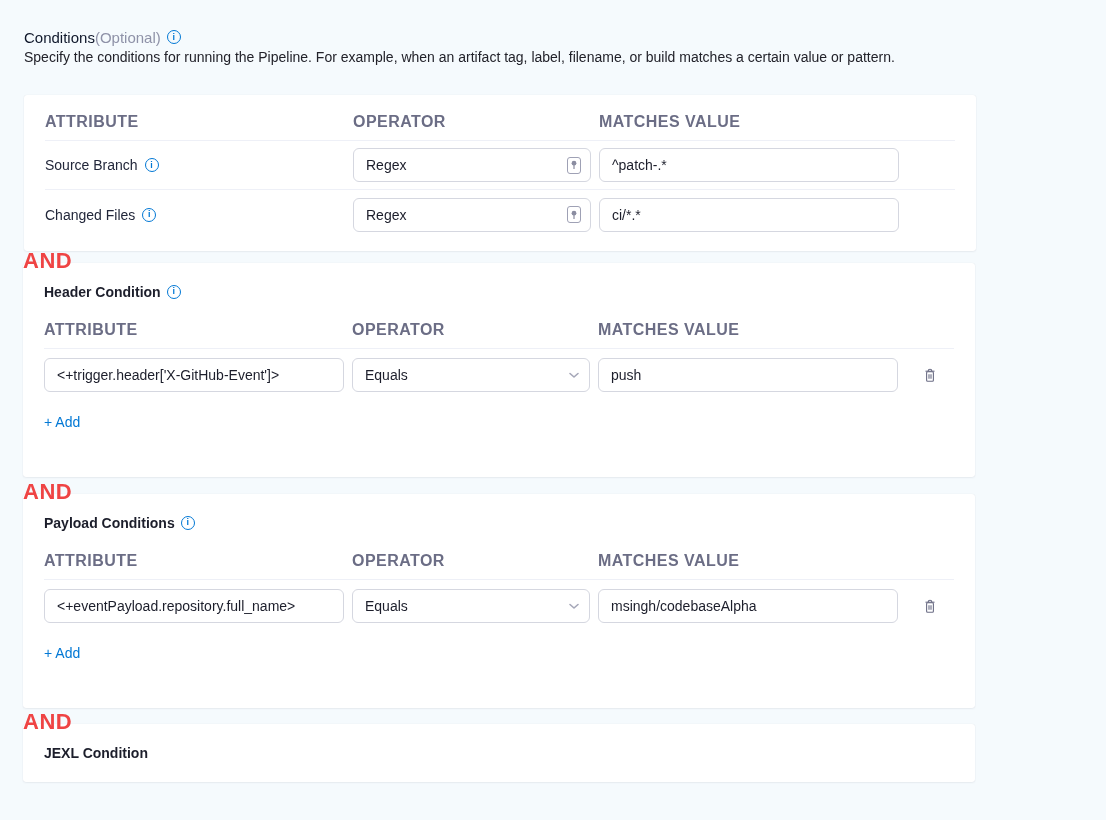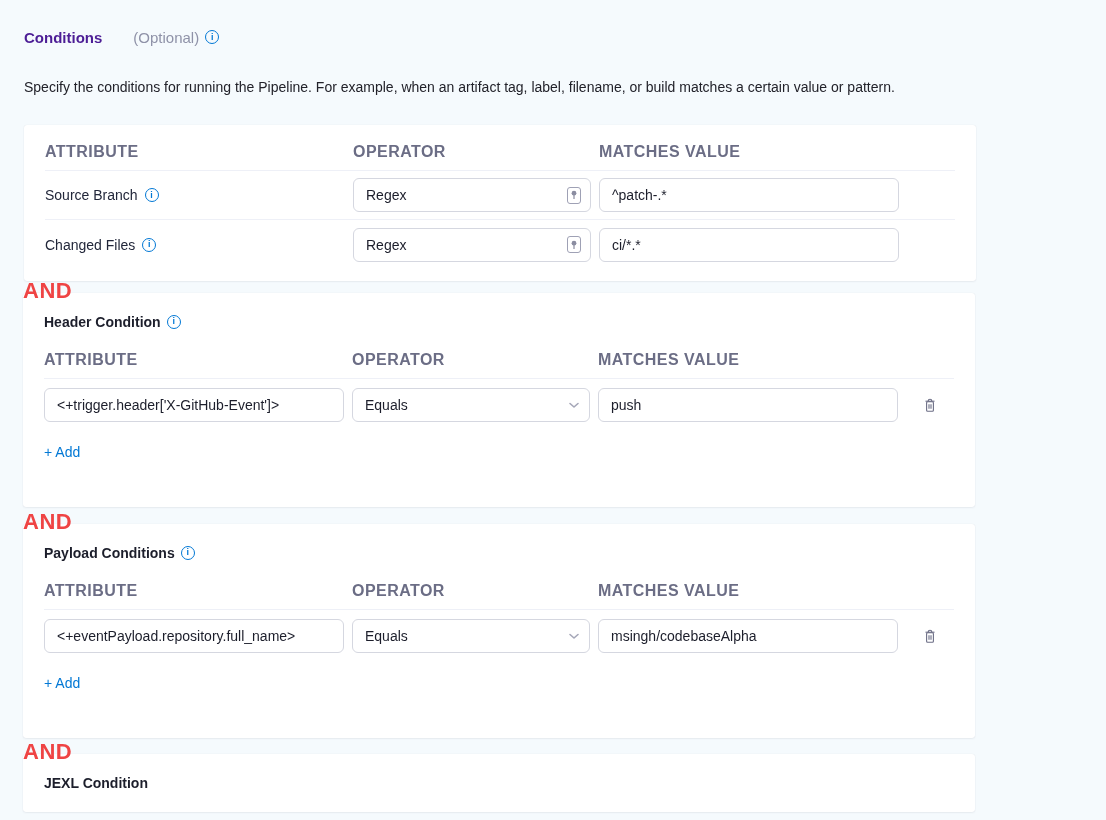--- a/index.html
+++ b/index.html
@@ -4,31 +4,31 @@
 <style>
   * { margin:0; padding:0; box-sizing:border-box; }
   html,body { width:1106px; height:820px; overflow:hidden; }
   body {
     background:#f5fafd;
     font-family:"Liberation Sans","DejaVu Sans",sans-serif;
     color:#1c1e2b;
     padding:28px 0 0 24px;
   }
   .page-header { display:flex; align-items:center; height:18px; }
-  .page-title { font-size:15px; font-weight:700; color:#4c1d95; }
-  .page-optional { font-size:15px; color:#8f92a8;margin-left:31px; }
+  .page-title { font-size:15px; font-weight:400; color:#0f172a; }
+  .page-optional { font-size:15px; color:#8f92a8; }
   .info-icon {
     display:inline-flex; align-items:center; justify-content:center;
     width:14px; height:14px; margin-left:6px;
     border:1.2px solid #0278d5; border-radius:50%;
     color:#0278d5; font-size:9px; font-weight:700; line-height:1;
     flex:0 0 auto;
   }
   .info-icon::after { content:"i"; }
-  .page-desc { margin-top:31px; font-size:14px; line-height:20px; color:#22222a; }
+  .page-desc { margin-top:1px; font-size:14px; line-height:20px; color:#22222a; }
 
   .card {
     width:952px; background:#ffffff; border-radius:3px;
     box-shadow:0 1px 2px rgba(40,41,61,0.06), 0 0 1px rgba(40,41,61,0.12);
     padding:0 21px;
   }
   .card-wrap { position:relative; margin-left:-1px; }
   .and-label {
     position:absolute; top:-14px; left:0; z-index:3;
     color:#ef4444; font-size:22px; font-weight:800; letter-spacing:0.5px;

